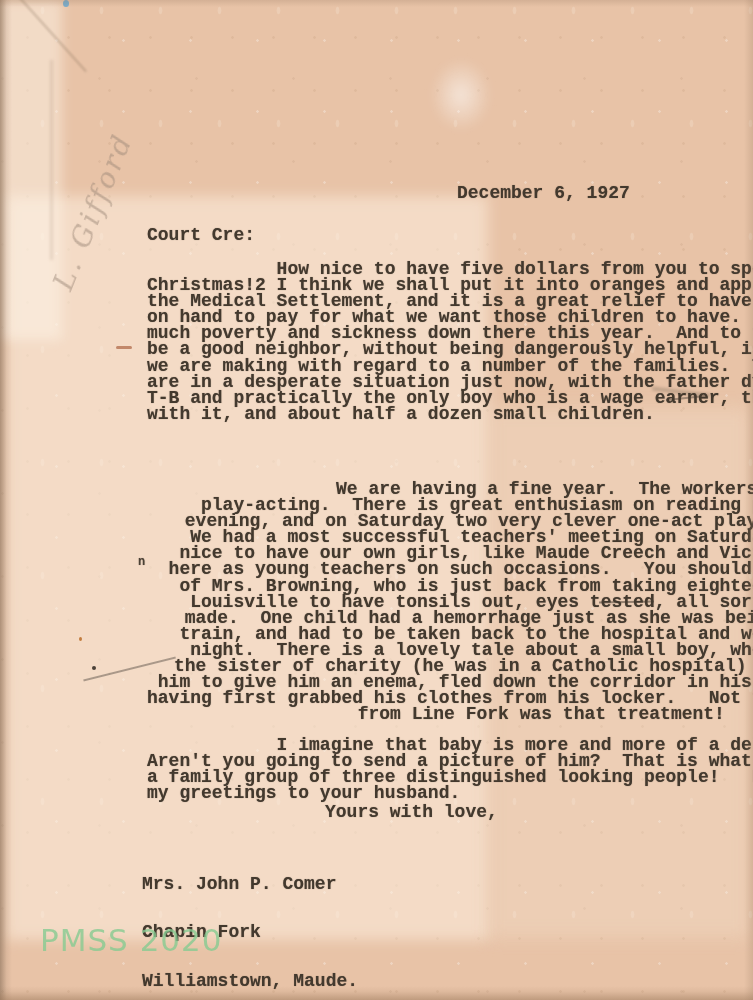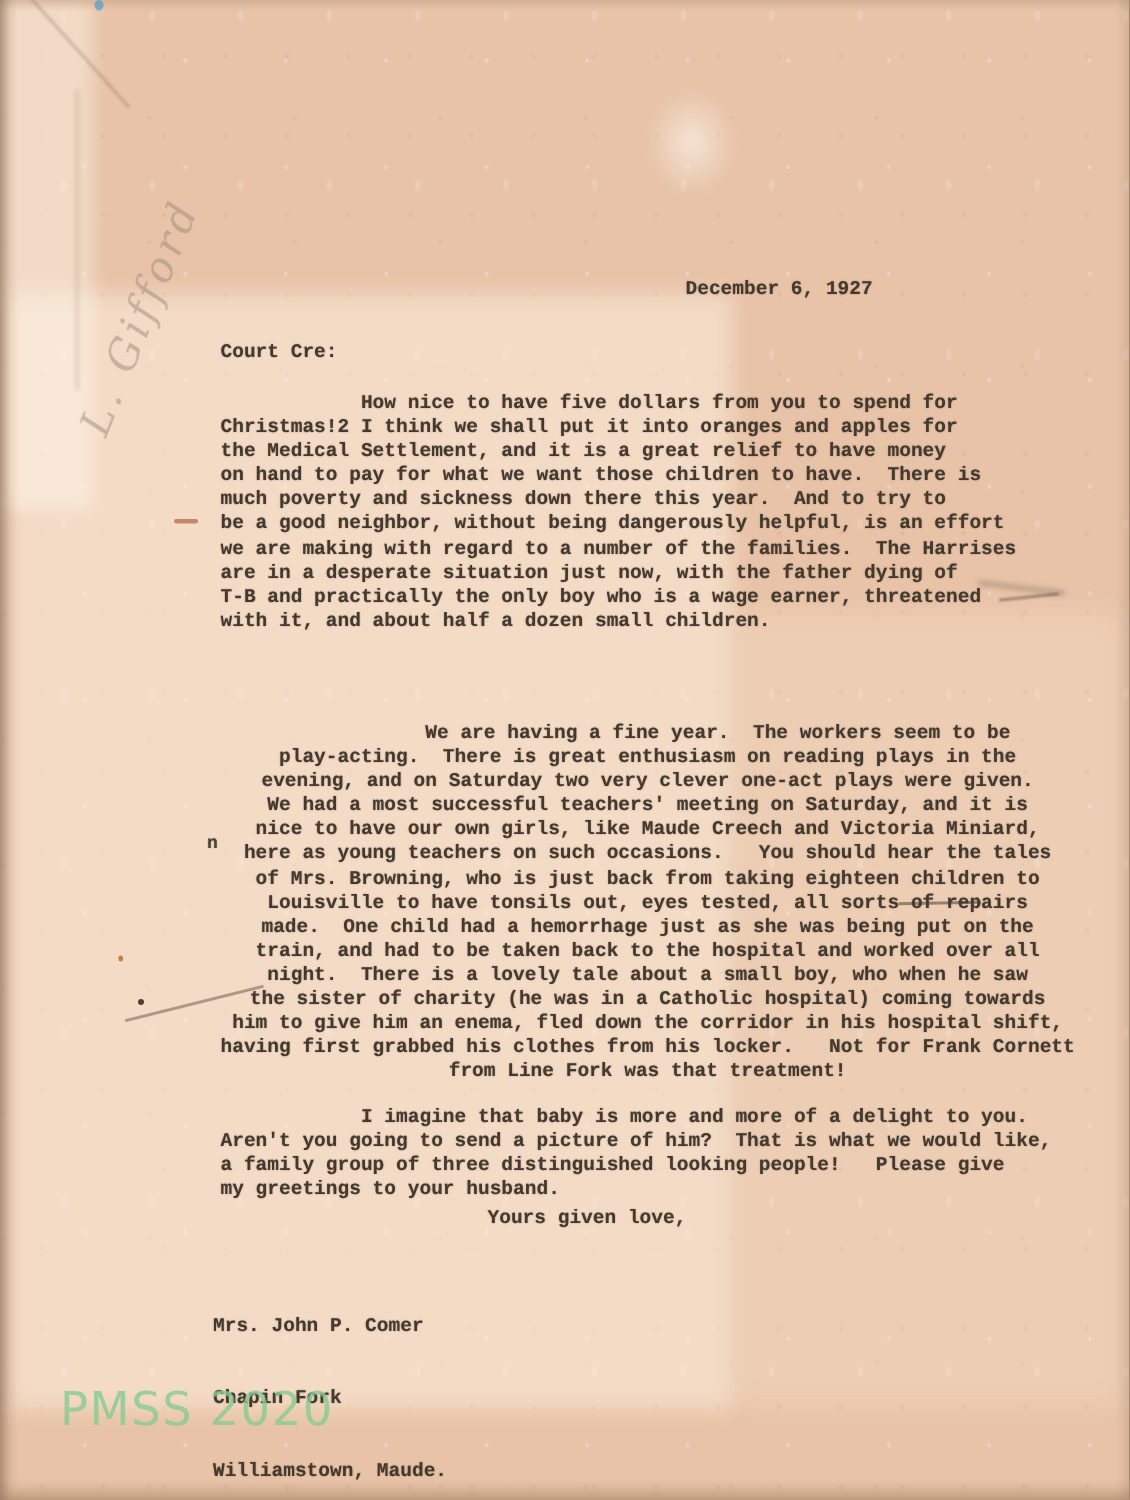--- a/index.html
+++ b/index.html
@@ -43,21 +43,21 @@
   .speck-orange{left:79px;top:637px;width:3px;height:4px;border-radius:50%;background:#b5651d;opacity:0.8;}
   .speck-blue{left:63px;top:0;width:6px;height:7px;border-radius:50%;background:#6fa8cc;opacity:0.9;}
   .smudge-a{left:652px;top:390px;width:58px;height:4px;background:rgba(90,78,66,0.28);transform:rotate(7deg);filter:blur(1.6px);}
   .smudge-b{left:666px;top:397px;width:40px;height:2px;background:rgba(70,60,52,0.45);transform:rotate(-6deg);filter:blur(0.6px);}
   .dash-red{left:116px;top:346px;width:16px;height:2.5px;background:rgba(160,80,45,0.6);filter:blur(0.5px);border-radius:2px;}
   .strike{left:599px;top:601px;width:55px;height:1.6px;background:rgba(60,50,40,0.5);transform:rotate(-1deg);}
   
   .typed{
     position:absolute;
     color:#43392e;
-    font-size:13px;
+    font-size:18px;
     line-height:16.1px;
     font-weight:700;
     white-space:pre;
     letter-spacing:0;
     text-shadow:0 0 1px rgba(67,57,46,0.55);
   }
   .date{left:457px;top:185px;}
   .salutation{left:147px;top:227px;}
   .para-1{left:147px;top:261px;}
   .para-2{left:147px;top:444px;}
@@ -143,21 +143,21 @@
 him to give him an enema, fled down the corridor in his hospital shift,
 having first grabbed his clothes from his locker.   Not for Frank Cornett
 from Line Fork was that treatment!</div>
   <div class="typed para-4">            I imagine that baby is more and more of a delight to you.
 Aren't you going to send a picture of him?  That is what we would like,
 a family group of three distinguished looking people!   Please give
 my greetings to your husband.</div>
 
   <div class="typed sub-n">n</div>
 
-  <div class="typed closing">Yours given love,</div>
+  <div class="typed closing">Yours with love,</div>
 
   <div class="typed sig">
     <span class="typed-line">Mrs. John P. Comer</span>
     <span class="typed-line">Chapin Fork</span>
     <span class="typed-line">Williamstown, Maude.</span>
     
   </div>
 
   <div class="watermark">PMSS 2020</div>
 

